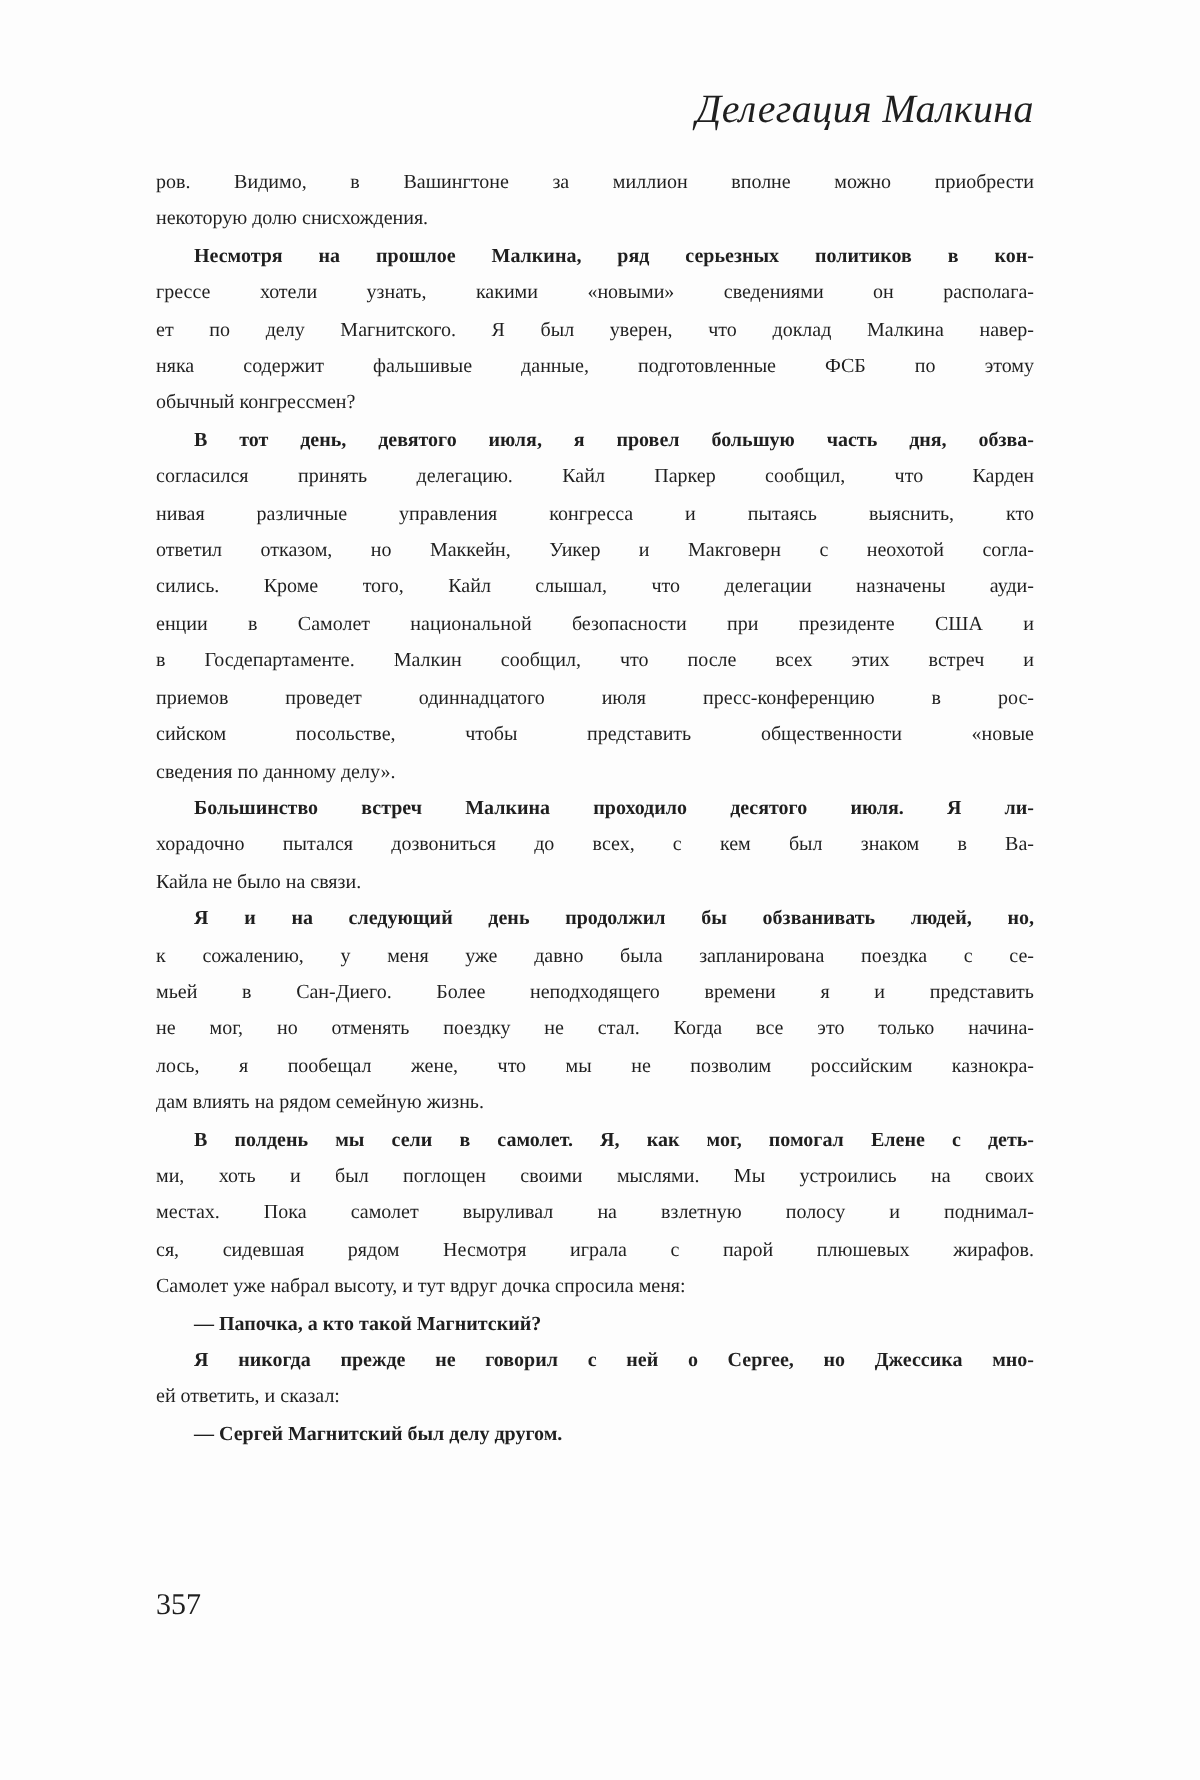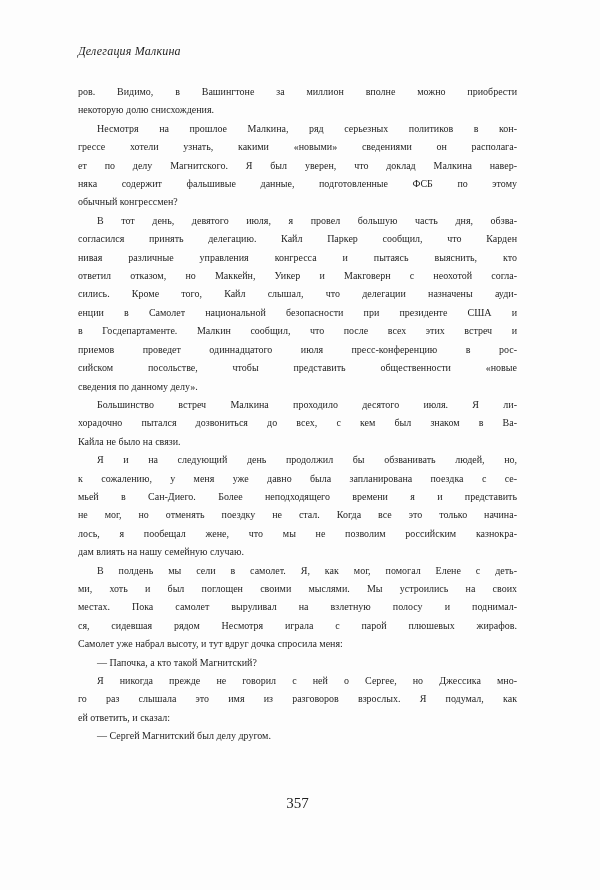--- a/index.html
+++ b/index.html
@@ -10,47 +10,46 @@
     background: var(--page-bg, #fdfdfd);
     color: var(--text-color, #1f1f1f);
     font-family: "Liberation Serif", serif;
     overflow: hidden;
   }
   .running-header {
     position: absolute;
     top: 44px;
     left: 78px;
     width: 439px;
-    text-align: left;
+    text-align: right;
     font-style: italic;
-    font-size: 12px;
+    font-size: 20px;
     letter-spacing: 0.2px;
   }
   .body-text {
     position: absolute;
     top: 83px;
     left: 78px;
     width: 439px;
     font-size: 10px;
     line-height: 18.4px;
   }
   .paragraph { margin: 0; padding: 0; }
   .line {
     text-align: justify;
     text-align-last: justify;
     white-space: normal;
   }
   .line.last { text-align-last: left; }
-  .line.indent { text-indent: 19px; }
+  .line.indent { text-indent: 19px; font-weight: bold; }
   .page-number {
     position: absolute;
     top: 795px;
     left: 78px;
     width: 439px;
-    text-align: center;
     font-size: 15px;
   }
 </style>
 </head>
 <body>
 
 <div class="page">
   <div class="running-header">Делегация Малкина</div>
 
   <div class="body-text" id="body-text">
@@ -81,35 +80,34 @@
         <div class="line indent">Большинство встреч Малкина проходило десятого июля. Я ли-</div>
         <div class="line">хорадочно пытался дозвониться до всех, с кем был знаком в Ва-</div>
         <div class="line last">Кайла не было на связи.</div>
       </div>
       <div class="paragraph">
         <div class="line indent">Я и на следующий день продолжил бы обзванивать людей, но,</div>
         <div class="line">к сожалению, у меня уже давно была запланирована поездка с се-</div>
         <div class="line">мьей в Сан-Диего. Более неподходящего времени я и представить</div>
         <div class="line">не мог, но отменять поездку не стал. Когда все это только начина-</div>
         <div class="line">лось, я пообещал жене, что мы не позволим российским казнокра-</div>
-        <div class="line last">дам влиять на нашу семейную случаю.</div>
+        <div class="line last">дам влиять на рядом семейную жизнь.</div>
       </div>
       <div class="paragraph">
         <div class="line indent">В полдень мы сели в самолет. Я, как мог, помогал Елене с деть-</div>
         <div class="line">ми, хоть и был поглощен своими мыслями. Мы устроились на своих</div>
         <div class="line">местах. Пока самолет выруливал на взлетную полосу и поднимал-</div>
         <div class="line">ся, сидевшая рядом Несмотря играла с парой плюшевых жирафов.</div>
         <div class="line last">Самолет уже набрал высоту, и тут вдруг дочка спросила меня:</div>
       </div>
       <div class="paragraph">
         <div class="line last indent">— Папочка, а кто такой Магнитский?</div>
       </div>
       <div class="paragraph">
         <div class="line indent">Я никогда прежде не говорил с ней о Сергее, но Джессика мно-</div>
-        <div class="line">го раз слышала это имя из разговоров взрослых. Я подумал, как</div>
         <div class="line last">ей ответить, и сказал:</div>
       </div>
       <div class="paragraph">
         <div class="line last indent">— Сергей Магнитский был делу другом.</div>
       </div>
     </div>
 
   <div class="page-number">357</div>
 </div>
 

